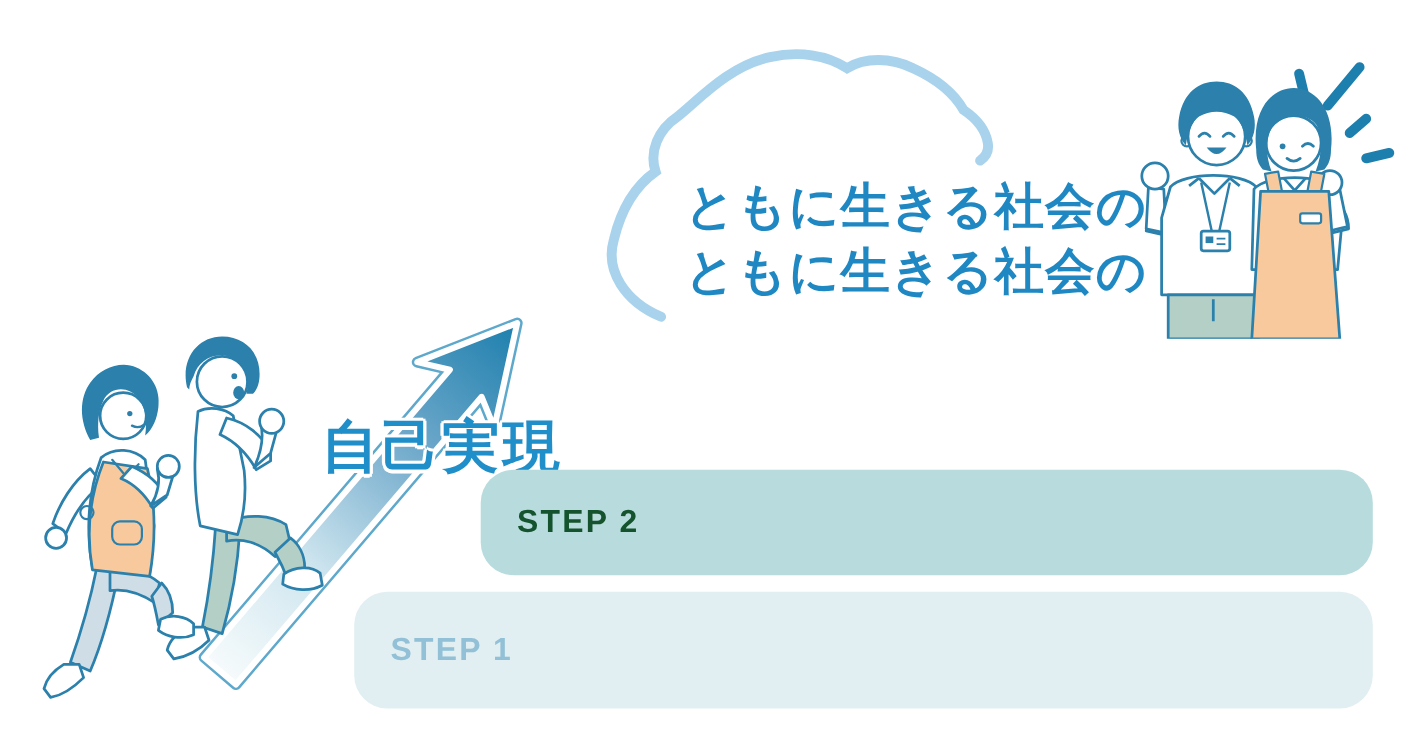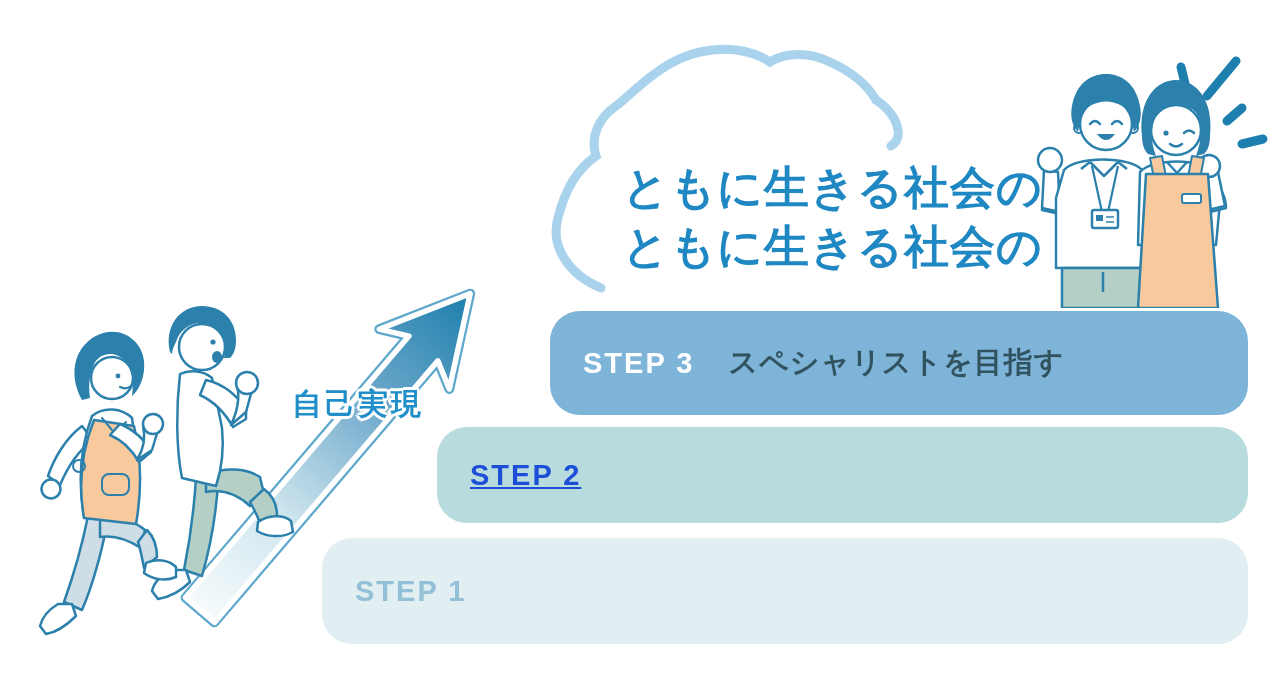--- a/index.html
+++ b/index.html
@@ -9,37 +9,37 @@
   }
   .abs{position:absolute;}
   
   .cloud-text{
     position:absolute;left:598px;top:158px;width:470px;
     text-align:center;color:#1f88c3;font-weight:800;
     font-size:45px;line-height:1.32;letter-spacing:1px;
   }
   
   .arrow-label{
-    position:absolute;left:292px;top:384px;
-    color:#1f8ec9;font-weight:800;font-size:30px;letter-spacing:3px;
+    position:absolute;left:292px;top:372px;
+    color:#1f8ec9;font-weight:800;font-size:52px;letter-spacing:3px;
     text-shadow:-3px 0 0 #fff,3px 0 0 #fff,0 -3px 0 #fff,0 3px 0 #fff,
                 -2px -2px 0 #fff,2px 2px 0 #fff,-2px 2px 0 #fff,2px -2px 0 #fff;
     white-space:nowrap;
   }
   
   .step{
     position:absolute;display:flex;align-items:center;
     border-radius:30px;box-sizing:border-box;padding-left:33px;
   }
   .step .label{font-weight:800;font-size:29px;letter-spacing:2px;white-space:nowrap;}
   .step .text{font-size:29px;font-weight:600;color:#31535f;letter-spacing:1px;white-space:nowrap;margin-left:34px;}
   .step3{left:550px;top:311px;width:698px;height:104px;background:#7fb4d9;}
   .step3 .label{color:#ffffff;}
   .step2{left:437px;top:427px;width:811px;height:96px;background:#b8dcdd;}
-  .step2 .label{color:#1d4ed8;text-decoration:underline;}
+  .step2 .label{color:#14532d;}
   .step1{left:322px;top:538px;width:926px;height:106px;background:#e1eff2;}
   .step1 .label{color:#92c0d6;}
 </style>
 </head>
 <body>
 
 <div class="canvas">
 
   <svg class="abs" style="left:540px;top:30px;" width="390" height="270" viewBox="0 0 390 270" aria-hidden="true">
     <path d="M61 258 C28 244 10 216 18 188
@@ -181,24 +181,20 @@
       <circle cx="112" cy="100" r="21" fill="#fff" stroke="#2b80ac" stroke-width="2.5"></circle>
       <path d="M82 122 C72 104 72 84 82 70 C92 56 110 50 124 56 C138 62 146 76 144 92
                C143 102 139 112 132 118 C134 104 132 92 126 84 C116 72 100 74 94 86 C90 94 88 106 90 120 Z" fill="#2b80ac"></path>
       <circle cx="118" cy="98" r="2.4" fill="#2b80ac"></circle>
       <path d="M120 109 Q126 112 131 108" fill="none" stroke="#2b80ac" stroke-width="2.2"></path>
     </g>
   </svg>
 
   <div class="arrow-label">自己実現</div>
 
-  <div class="step step3">
-    <span class="label">STEP 3</span>
-    <span class="text">スペシャリストを目指す</span>
-  </div>
   <div class="step step2">
     <span class="label">STEP 2</span>
   </div>
   <div class="step step1">
     <span class="label">STEP 1</span>
   </div>
 
 </div>
 
 </body></html>

